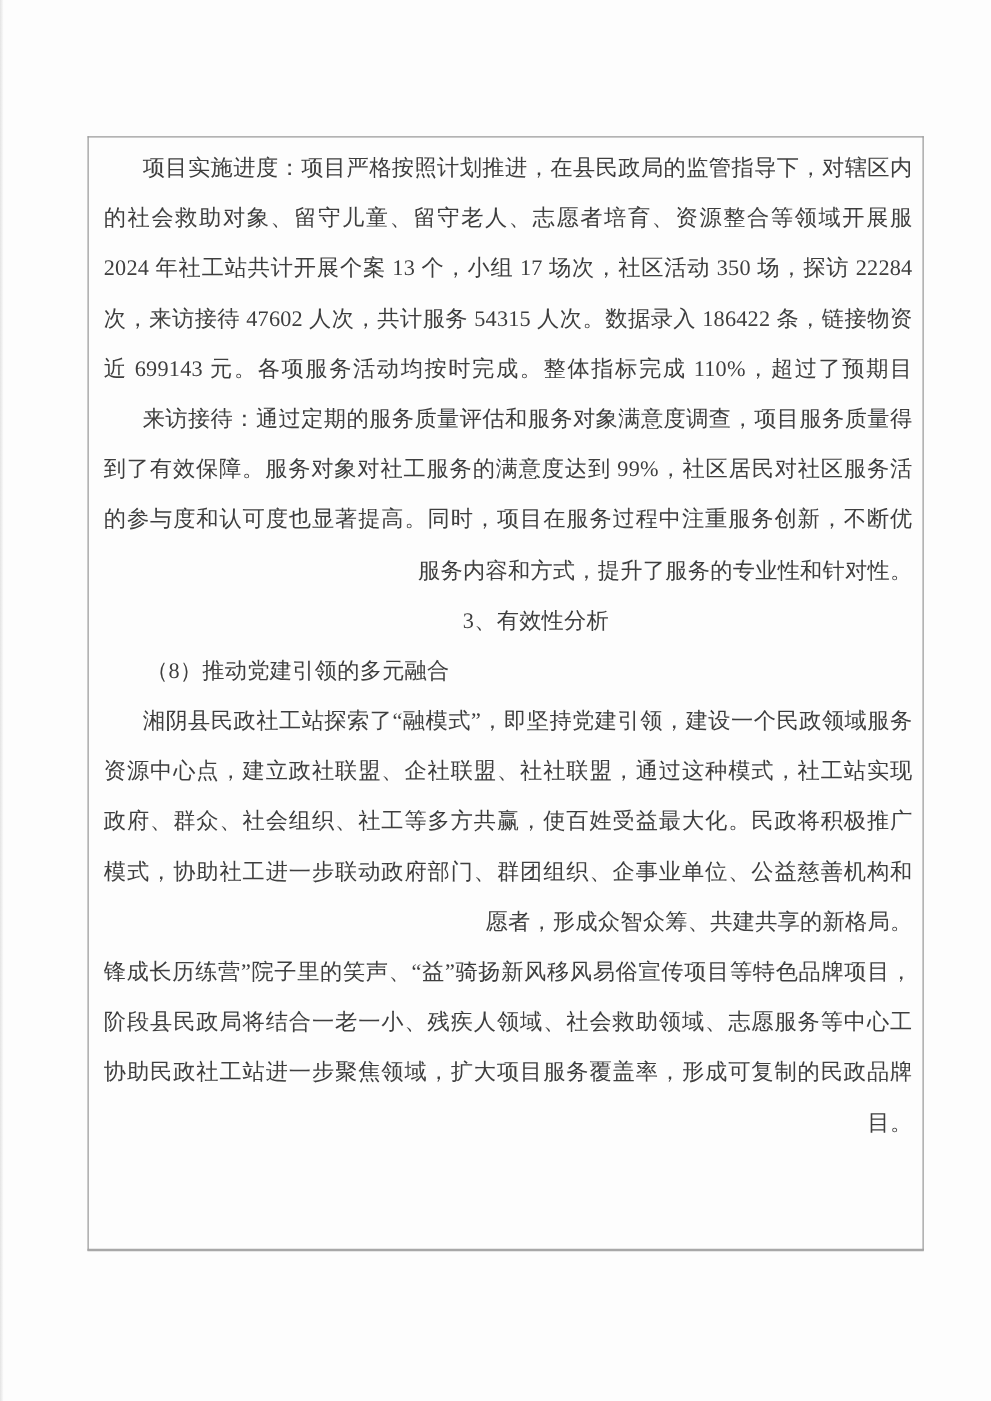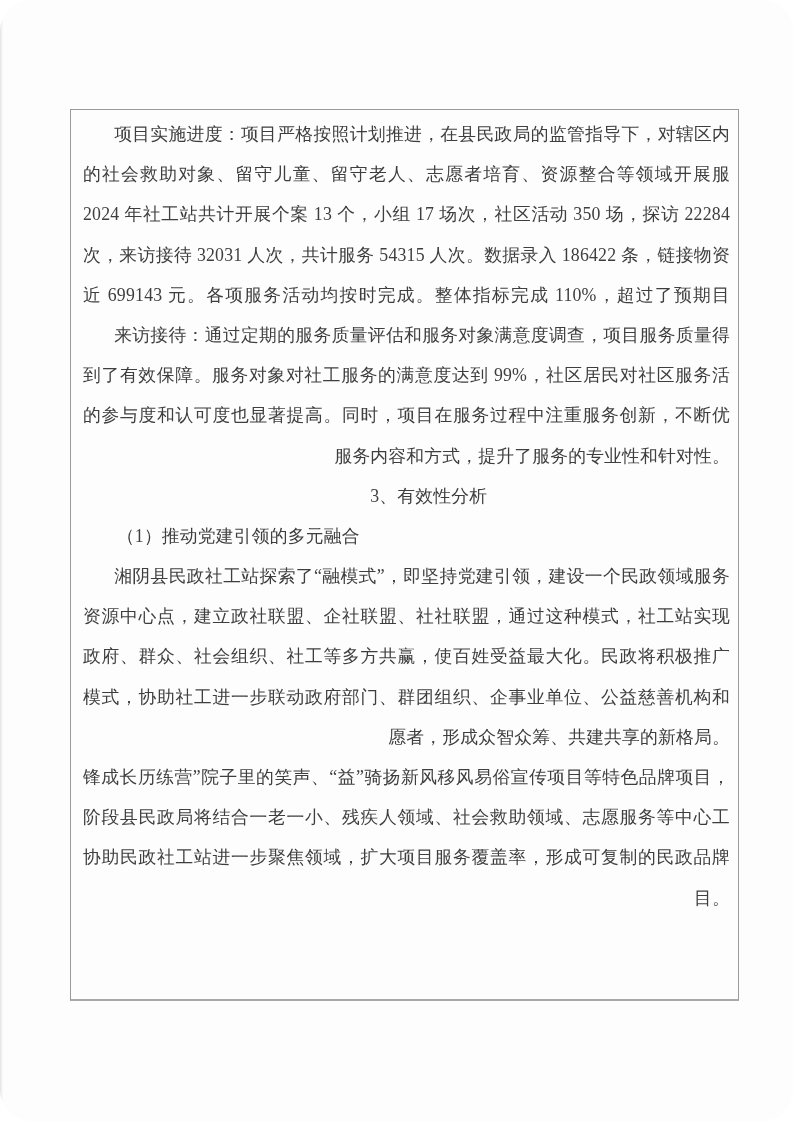--- a/index.html
+++ b/index.html
@@ -7,21 +7,20 @@
     padding: 0;
     background: #ffffff;
   }
   .page {
     position: relative;
     width: 793px;
     height: 1121px;
     background: #fdfdfd;
     font-family: "Liberation Serif", "DejaVu Serif", serif;
     overflow: hidden;
-    border-radius: 31px;
   }
   
   .page::before {
     content: "";
     position: absolute;
     left: 0; top: 0; bottom: 0;
     width: 3px;
     background: linear-gradient(to right, rgba(180,180,180,.35), rgba(255,255,255,0));
   }
   .content-cell {
@@ -57,28 +56,28 @@
   .p-last    { text-align: right; }
 </style>
 </head>
 <body>
 
 <div class="page">
   <div class="content-cell">
     <div class="line p-first just">项目实施进度：项目严格按照计划推进，在县民政局的监管指导下，对辖区内</div>
     <div class="line just">的社会救助对象、留守儿童、留守老人、志愿者培育、资源整合等领域开展服务，</div>
     <div class="line just">2024 年社工站共计开展个案 13 个，小组 17 场次，社区活动 350 场，探访 22284 人</div>
-    <div class="line just">次，来访接待 32031 人次，共计服务 54315 人次。数据录入 186422 条，链接物资</div>
+    <div class="line just">次，来访接待 47602 人次，共计服务 54315 人次。数据录入 186422 条，链接物资</div>
     <div class="line just">近 699143 元。各项服务活动均按时完成。整体指标完成 110%，超过了预期目标。</div>
     <div class="line p-first just">来访接待：通过定期的服务质量评估和服务对象满意度调查，项目服务质量得</div>
     <div class="line just">到了有效保障。服务对象对社工服务的满意度达到 99%，社区居民对社区服务活动</div>
     <div class="line just">的参与度和认可度也显著提高。同时，项目在服务过程中注重服务创新，不断优化</div>
     <div class="line p-last">服务内容和方式，提升了服务的专业性和针对性。</div>
     <div class="line h-num">3、有效性分析</div>
-    <div class="line h-paren">（1）推动党建引领的多元融合</div>
+    <div class="line h-paren">（8）推动党建引领的多元融合</div>
     <div class="line p-first just">湘阴县民政社工站探索了“融模式”，即坚持党建引领，建设一个民政领域服务</div>
     <div class="line just">资源中心点，建立政社联盟、企社联盟、社社联盟，通过这种模式，社工站实现了</div>
     <div class="line just">政府、群众、社会组织、社工等多方共赢，使百姓受益最大化。民政将积极推广该</div>
     <div class="line just">模式，协助社工进一步联动政府部门、群团组织、企事业单位、公益慈善机构和志</div>
     <div class="line p-last">愿者，形成众智众筹、共建共享的新格局。</div>
     <div class="line just">锋成长历练营”院子里的笑声、“益”骑扬新风移风易俗宣传项目等特色品牌项目，下</div>
     <div class="line just">阶段县民政局将结合一老一小、残疾人领域、社会救助领域、志愿服务等中心工作，</div>
     <div class="line just">协助民政社工站进一步聚焦领域，扩大项目服务覆盖率，形成可复制的民政品牌项</div>
     <div class="line p-last">目。</div>
   </div>

